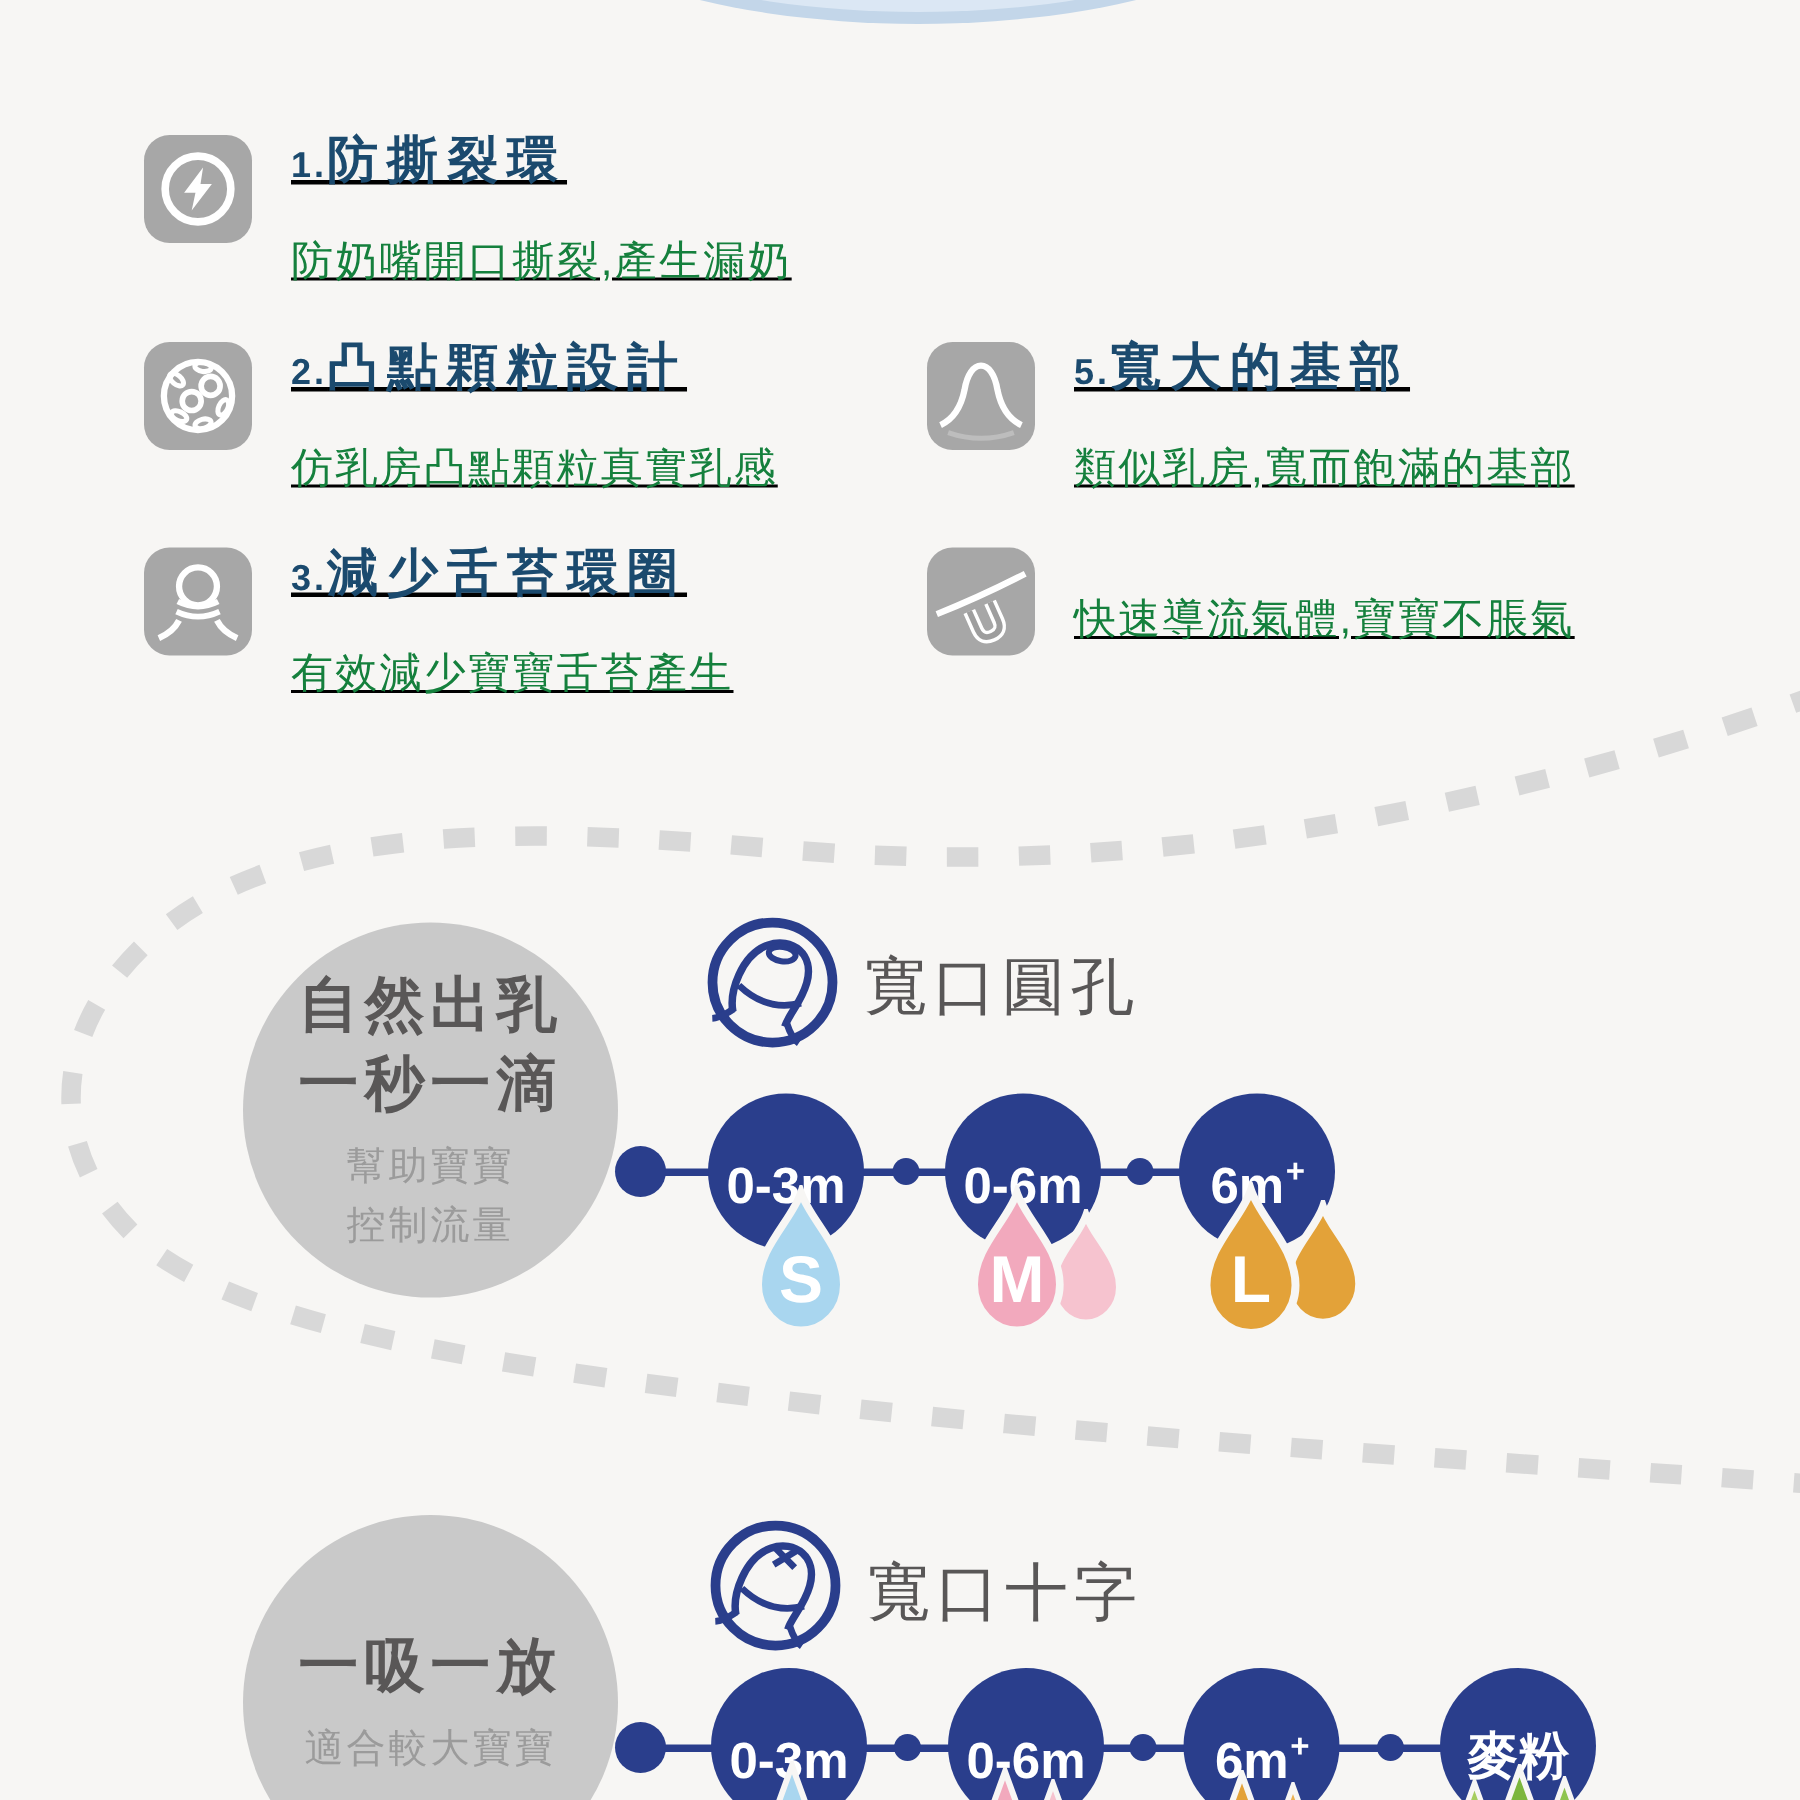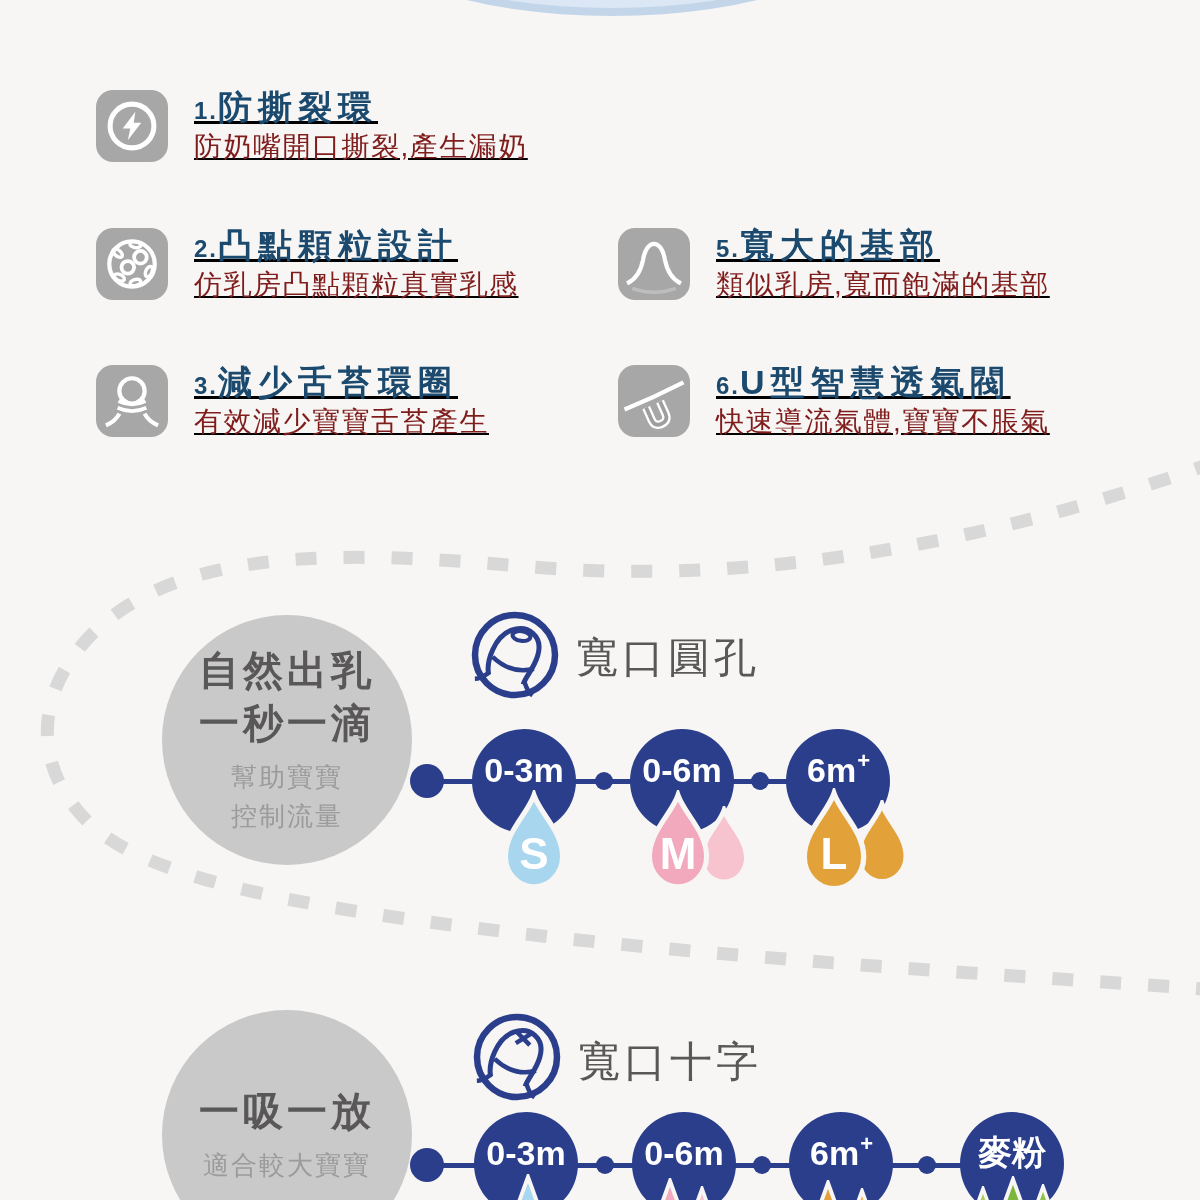--- a/index.html
+++ b/index.html
@@ -13,36 +13,36 @@
 
   
   #bg-layer{position:absolute;left:0;top:0;z-index:0;}
 
   
   .feat{position:absolute;display:flex;gap:26px;z-index:2;text-decoration:underline;}
   .f-icon{width:72px;height:72px;border-radius:17px;background:#a7a7a7;flex:0 0 auto;
           display:flex;align-items:center;justify-content:center;}
   .f-title{font-size:34px;font-weight:bold;color:#1b4a6e;letter-spacing:6px;line-height:1.05;margin-top:0px;white-space:nowrap;}
   .f-num{font-size:24px;letter-spacing:2px;font-weight:bold;}
-  .f-desc{font-size:28px;color:#7f1d1d;letter-spacing:1.5px;margin-top:2px;white-space:nowrap;}
+  .f-desc{font-size:28px;color:#15803d;letter-spacing:1.5px;margin-top:29px;white-space:nowrap;}
 
   
   .badge{position:absolute;width:250px;height:250px;border-radius:50%;background:#c9c9c9;
          display:flex;flex-direction:column;align-items:center;justify-content:center;z-index:1;}
   .badge-main{font-size:40px;font-weight:bold;color:#595757;letter-spacing:4px;line-height:1.32;text-align:center;}
   .badge-sub{font-size:26px;color:#9b9b9b;letter-spacing:2px;line-height:1.5;text-align:center;margin-top:8px;}
 
   
   .ntitle{position:absolute;font-size:42px;font-weight:normal;color:#595757;letter-spacing:4px;z-index:2;white-space:nowrap;}
 
   
   .tl-line{position:absolute;height:5px;background:#2a3e8c;z-index:1;}
   .tl-dot{position:absolute;border-radius:50%;background:#2a3e8c;z-index:1;}
   .ms-circle{position:absolute;width:104px;height:104px;border-radius:50%;background:#2a3e8c;z-index:2;
-             display:flex;align-items:center;justify-content:center;}
+             display:flex;align-items:flex-end;justify-content:center;}
   .ms-label{color:#fff;font-size:34px;font-weight:bold;letter-spacing:0px;padding-bottom:22px;white-space:nowrap;}
   .ms-label sup{font-size:22px;position:relative;top:-2px;left:1px;}
   .drop{position:absolute;z-index:4;}
   .drop-back{position:absolute;z-index:3;}
   .drop-letter{position:absolute;left:0;top:0;width:100%;height:100%;display:flex;align-items:center;justify-content:center;
                color:#fff;font-weight:bold;font-size:44px;padding-top:26px;box-sizing:border-box;}
   .tri{position:absolute;z-index:3;}
 </style>
 </head>
 <body>
@@ -126,21 +126,20 @@
     <div class="f-icon">
       <svg width="64" height="64" viewBox="-38 -38 76 76">
         <path d="M-35,10 Q0,-4 35,-22" fill="none" stroke="#fff" stroke-width="5"></path>
         <g transform="rotate(-24 2 16)">
           <path d="M-5,4 L-5,20 Q-5,29 4,29 Q13,29 13,20 L13,4" fill="none" stroke="#fff" stroke-width="10"></path>
           <path d="M-5,4 L-5,20 Q-5,29 4,29 Q13,29 13,20 L13,4" fill="none" stroke="#9e9e9e" stroke-width="4.5"></path>
         </g>
       </svg>
     </div>
     <div class="f-text">
-      <div class="f-title"><span class="f-num">6.</span><span>U型智慧透氣閥</span></div>
       <div class="f-desc">快速導流氣體,寶寶不脹氣</div>
     </div>
   </div>
 
   <div class="badge" style="left:162px;top:615px">
     <div class="badge-main">
       <div>自然出乳</div>
       <div>一秒一滴</div>
     </div>
     <div class="badge-sub">

